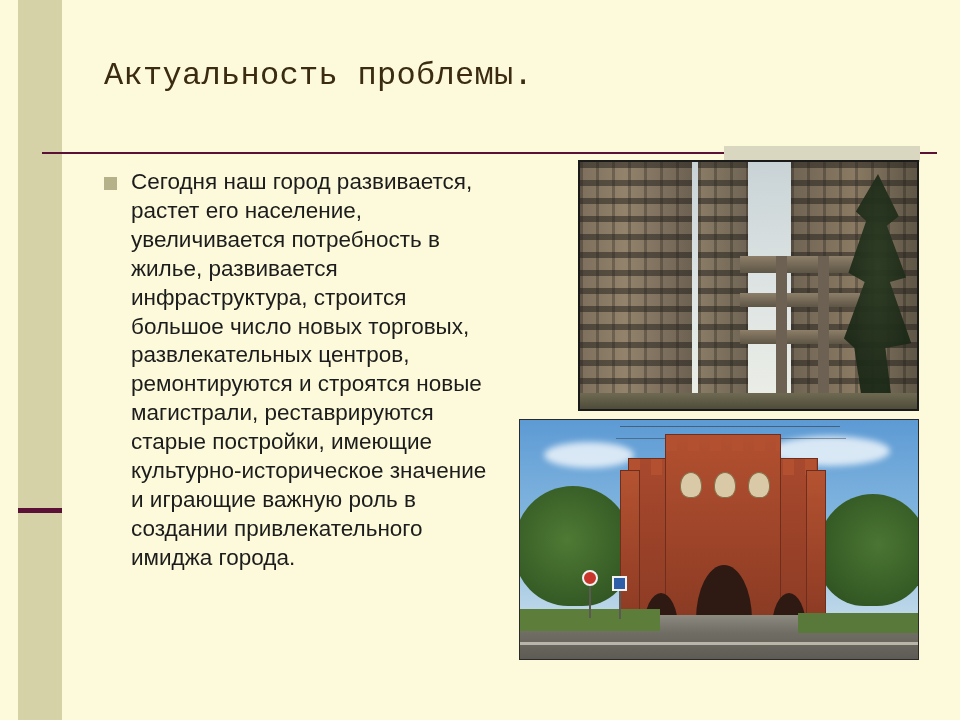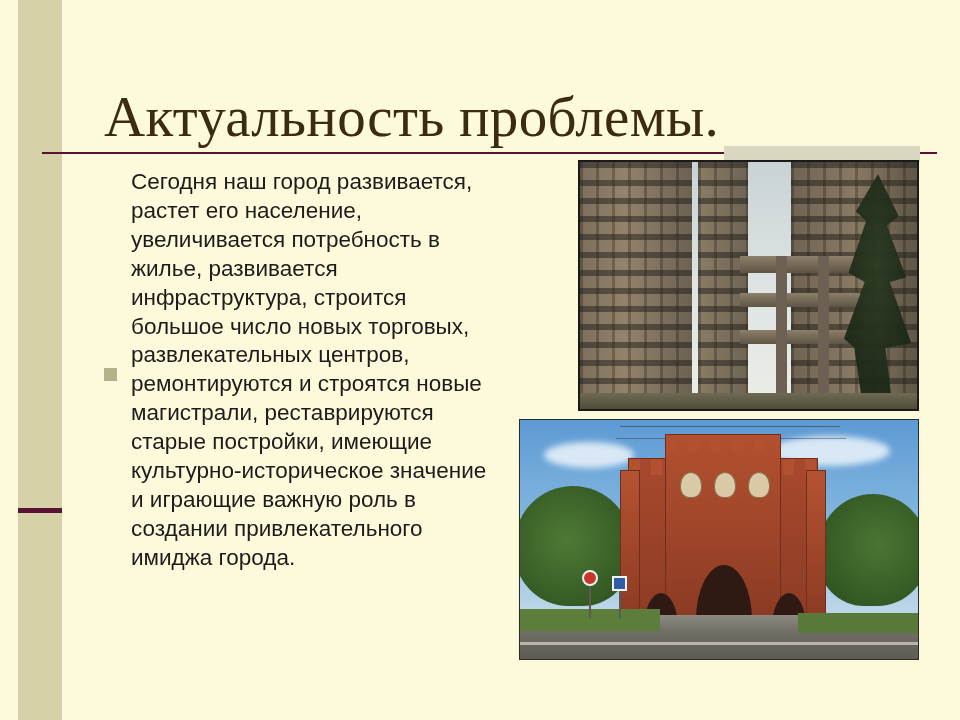--- a/index.html
+++ b/index.html
@@ -52,43 +52,42 @@
     width: 18px;
     height: 5px;
     background: #fcfada;
   }
   
   .title {
     position: absolute;
     left: 104px;
     top: 58px;
     width: 700px;
-    font-family: Liberation Serif, serif;
-    font-size: 57px;
+    font-family: Liberation Mono, monospace;
+    font-size: 32px;
     line-height: 1.1;
     color: #3b2b10;
     letter-spacing: 0.3px;
-    margin-top: 28px;
   }
   .title-rule {
     position: absolute;
     left: 42px;
     top: 152px;
     width: 895px;
     height: 2px;
     background: #5b1036;
   }
   
   .body-block {
     position: absolute;
     left: 104px;
     top: 168px;
     width: 400px;
     display: flex;
-    align-items: center;
+    align-items: flex-start;
   }
   .bullet-marker {
     width: 13px;
     height: 13px;
     background: #b5b188;
     margin-top: 9px;
     margin-right: 14px;
     flex: 0 0 auto;
   }
   .bullet-text {

